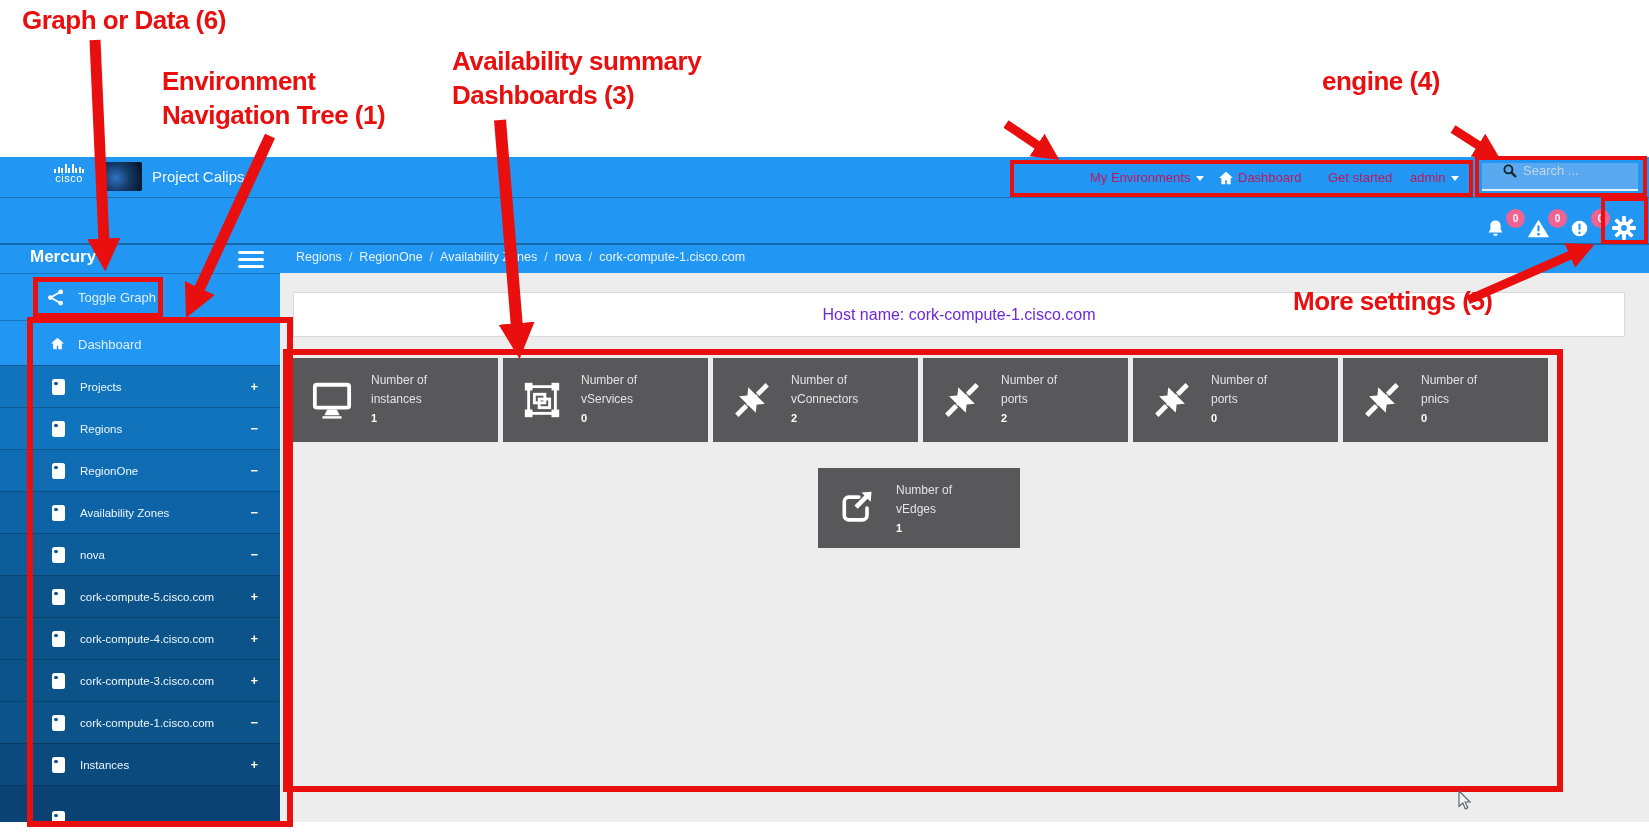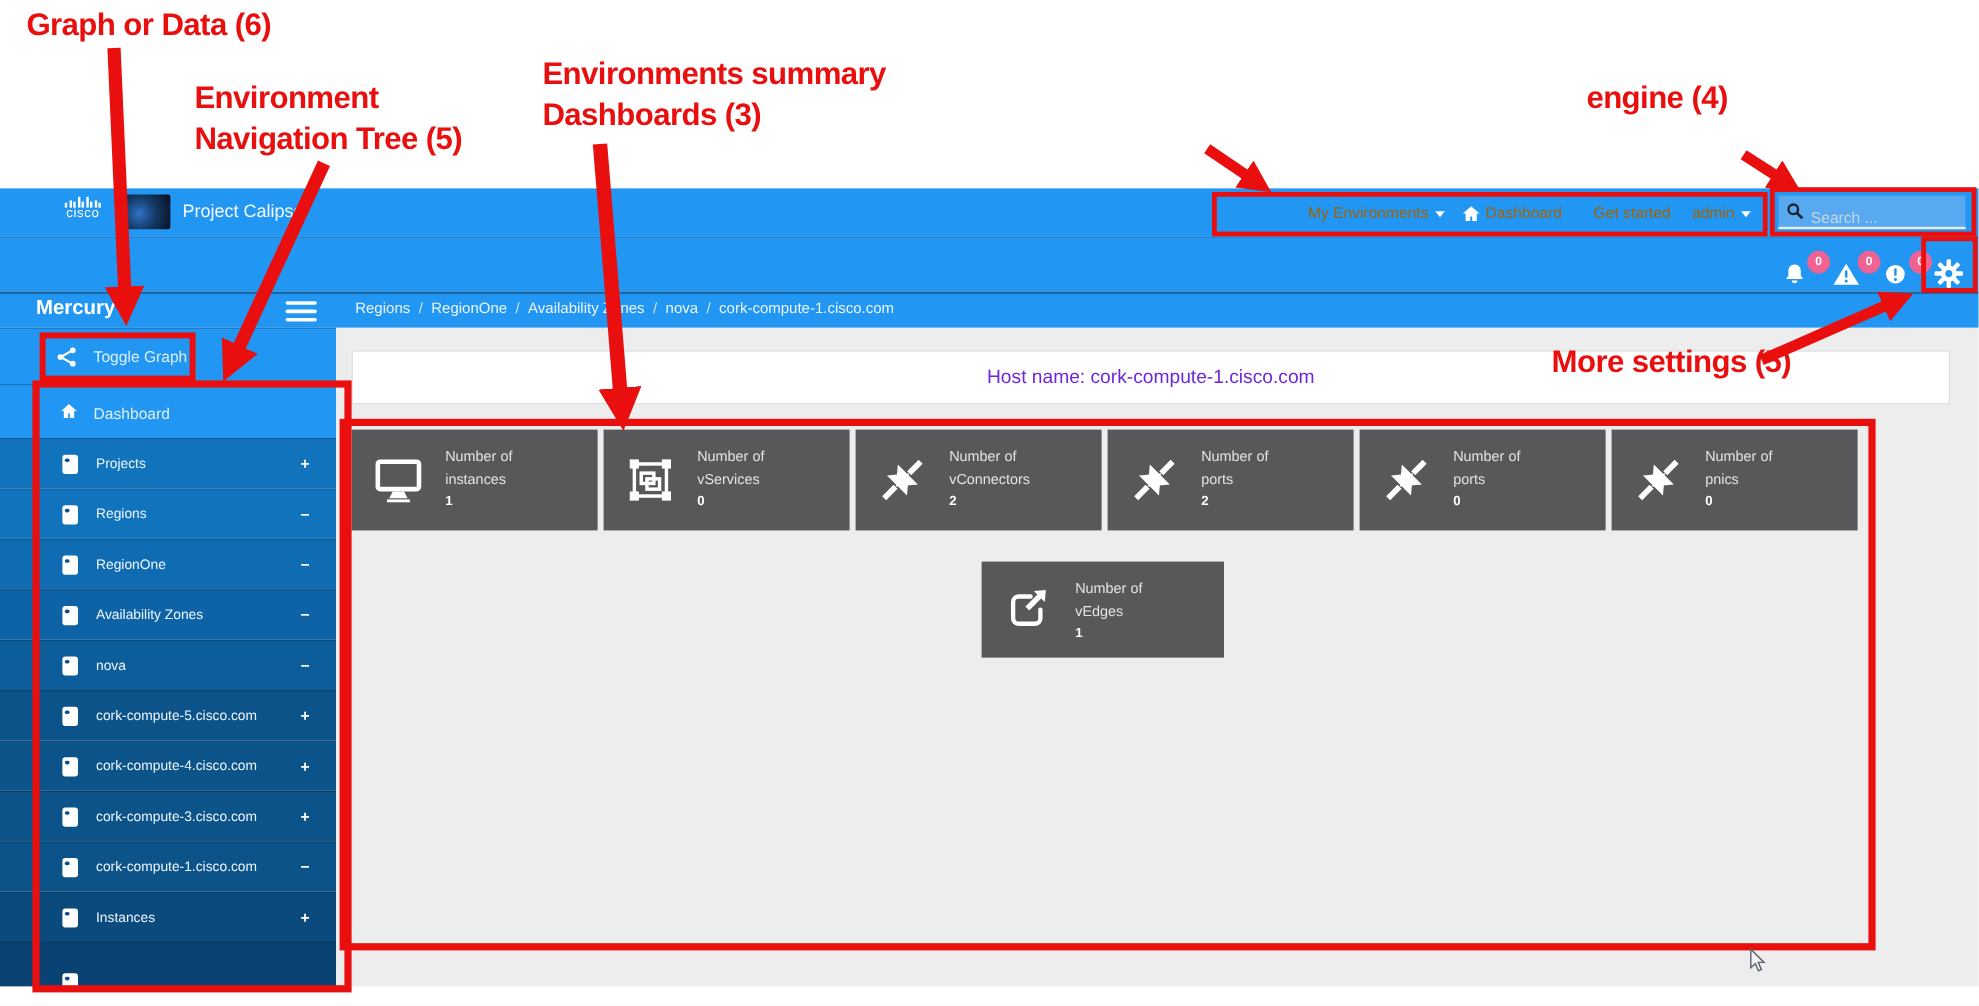--- a/index.html
+++ b/index.html
@@ -13,25 +13,25 @@
   .crumbbar { position:absolute; left:280px; top:243px; width:1369px; height:30px; background:#2196f3; border-top:2px solid rgba(0,0,0,.3); z-index:2; }
 
   .brand-logo { position:absolute; left:44px; top:163px; width:50px; text-align:center; z-index:3; }
   .logo-bars { display:flex; align-items:flex-end; justify-content:center; gap:1.5px; height:10px; }
   .logo-bars i { display:block; width:2px; background:#fff; }
   .logo-word { color:#fff; font-size:11px; font-weight:normal; letter-spacing:.5px; line-height:11px; }
   .brand-img { position:absolute; left:100px; top:162px; width:42px; height:29px; z-index:3; border-radius:2px;
                background:radial-gradient(circle at 38% 55%, #2f72c4 0%, #143a66 45%, #060e1c 100%); }
   .brand-text { position:absolute; left:152px; top:168px; color:#f4f9fd; font-size:15px; z-index:3; }
 
-  .nav-item { position:absolute; top:166px; height:24px; line-height:24px; color:#a16207; font-size:13px; z-index:3; white-space:nowrap; cursor:pointer; }
+  .nav-item { position:absolute; top:166px; height:24px; line-height:24px; color:#be185d; font-size:13px; z-index:3; white-space:nowrap; cursor:pointer; }
   .caret { display:inline-block; width:0; height:0; border-left:4px solid transparent; border-right:4px solid transparent; border-top:5px solid #fff; margin-left:6px; vertical-align:middle; }
   .home-ic { display:inline-block; vertical-align:-3px; margin-right:4px; }
 
-  .search-wrap { position:absolute; left:1482px; top:163px; width:156px; height:28px; background:#58a9f0; border-bottom:2px solid #e7eef4; z-index:3; display:flex; align-items:flex-end; padding:0 6px; }
+  .search-wrap { position:absolute; left:1482px; top:163px; width:156px; height:28px; background:#58a9f0; border-bottom:2px solid #e7eef4; z-index:3; display:flex; align-items:flex-start; padding:0 20px; }
   .search-wrap input { background:transparent; border:none; outline:none; color:#fff; font-size:13px; width:118px; font-family:"Liberation Sans",sans-serif; }
   .search-wrap input::placeholder { color:#c4d6e6; }
 
   .noti-ic { position:absolute; z-index:3; cursor:pointer; }
   .badge { position:absolute; width:19px; height:19px; border-radius:50%; background:#f06292; color:#fff; font-size:10px; font-weight:bold; text-align:center; line-height:19px; z-index:4; }
 
   
   .srow { position:absolute; left:0; width:280px; height:42px; border-top:1px solid rgba(0,20,40,.25); z-index:2; cursor:pointer; }
   .mercury { position:absolute; left:30px; top:247px; color:#fff; font-size:17px; font-weight:bold; z-index:3; }
   .hamburger { position:absolute; left:238px; top:251px; width:26px; z-index:3; cursor:pointer; }
@@ -376,24 +376,24 @@
     <div class="tile-text">
       <div data-interactable="false">Number of</div>
       <div data-interactable="false">vEdges</div>
       <div class="tcount" data-interactable="false">1</div>
     </div>
   </div>
 
   <div class="ann" style="left:22px; top:3px" data-interactable="false">Graph or Data (6)</div>
   <div class="ann" style="left:162px; top:64px" data-interactable="false">
     <div data-interactable="false">Environment</div>
-    <div data-interactable="false">Navigation Tree (5)</div>
+    <div data-interactable="false">Navigation Tree (1)</div>
   </div>
   <div class="ann" style="left:452px; top:44px" data-interactable="false">
-    <div data-interactable="false">Environments summary</div>
+    <div data-interactable="false">Availability summary</div>
     <div data-interactable="false">Dashboards (3)</div>
   </div>
   <div class="ann" style="left:1322px; top:64px" data-interactable="false">
     <div data-interactable="false">engine (4)</div>
   </div>
   <div class="ann" style="left:1293px; top:284px" data-interactable="false">More settings (5)</div>
 
   <div class="rbox" style="left:33px; top:277px; width:130px; height:41px; border-width:5px" data-interactable="false"></div>
   <div class="rbox" style="left:27px; top:317px; width:266px; height:510px" data-interactable="false"></div>
   <div class="rbox" style="left:283px; top:349px; width:1280px; height:443px" data-interactable="false"></div>

